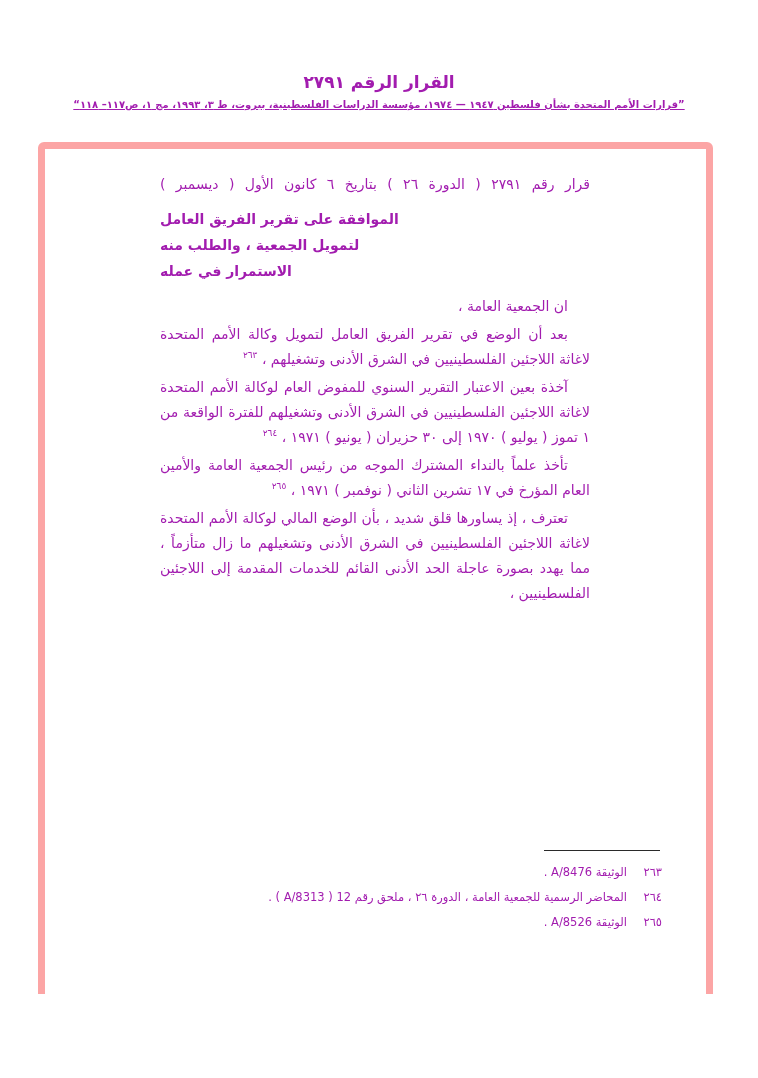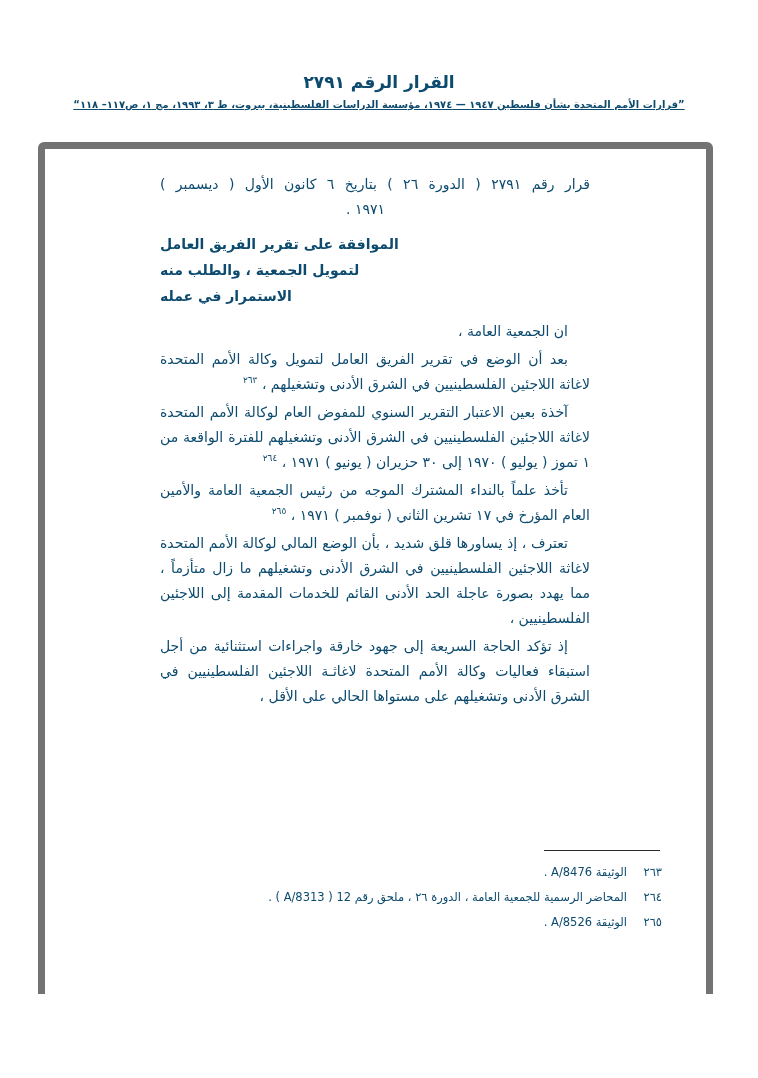--- a/index.html
+++ b/index.html
@@ -1,28 +1,28 @@
 <!DOCTYPE html>
 <html lang="ar"><head>
 <meta charset="utf-8">
 <style>
   html,body { margin:0; padding:0; background:#ffffff; }
   .sheet {
     position:relative; width:758px; height:994px; background:#ffffff;
-    overflow:hidden; font-family:"DejaVu Sans", sans-serif; color:#0c4a6e;
+    overflow:hidden; font-family:"DejaVu Sans", sans-serif; color:#a21caf;
   }
   
   .doc-header { position:absolute; top:72px; left:0; width:758px; text-align:center; direction:rtl; }
   .doc-title  { margin:0; font-size:17px; font-weight:bold; letter-spacing:0.5px; }
   .source-line{ margin-top:7px; font-size:10px; font-weight:bold; white-space:nowrap;text-decoration:underline; }
 
   
   .green-box {
     position:absolute; left:38px; top:142px; width:675px; height:861px;
-    border:7px solid #737373; border-radius:6px; box-sizing:border-box;
+    border:7px solid #fca5a5; border-radius:6px; box-sizing:border-box;
   }
 
   
   .body-col {
     position:absolute; top:23px; right:116px; width:430px;
     direction:rtl; text-align:justify; font-size:14px; line-height:25px;
   }
   .intro { margin:0; }
   .intro-l1 { display:block; text-align:justify; text-align-last:justify; }
   .intro-l2 { display:block; padding-right:205px; }
@@ -50,21 +50,20 @@
   <div class="doc-header">
     <h1 class="doc-title">القرار الرقم ٢٧٩١</h1>
     <div class="source-line">”قرارات الأمم المتحدة بشأن فلسطين ١٩٤٧ — ١٩٧٤، مؤسسة الدراسات الفلسطينية، بيروت، ط ٣، ١٩٩٣، مج ١، ص١١٧– ١١٨“</div>
   </div>
 
   <div class="green-box">
     <div class="body-col">
 
       <p class="intro">
         <span class="intro-l1">قرار رقم ٢٧٩١ ( الدورة ٢٦ ) بتاريخ ٦ كانون الأول ( ديسمبر )</span>
-        <span class="intro-l2">١٩٧١ .</span>
       </p>
 
       <div class="doc-heading" id="headingLines">
   <span class="heading-line">الموافقة على تقرير الفريق العامل</span>
 
   <span class="heading-line">لتمويل الجمعية ، والطلب منه</span>
 
   <span class="heading-line">الاستمرار في عمله</span>
 </div>
 
@@ -73,21 +72,20 @@
 
 
   <p class="para"><span class="lead">بعد أن الوضع</span><span class="ptext"> في تقرير الفريق العامل لتمويل وكالة الأمم المتحدة لاغاثة اللاجئين الفلسطينيين في الشرق الأدنى وتشغيلهم ، </span><sup class="fn-ref">٢٦٣</sup></p>
 
   <p class="para"><span class="lead">آخذة بعين الاعتبار</span><span class="ptext"> التقرير السنوي للمفوض العام لوكالة الأمم المتحدة لاغاثة اللاجئين الفلسطينيين في الشرق الأدنى وتشغيلهم للفترة الواقعة من ١ تموز ( يوليو ) ١٩٧٠ إلى ٣٠ حزيران ( يونيو ) ١٩٧١ ، </span><sup class="fn-ref">٢٦٤</sup></p>
 
   <p class="para"><span class="lead">تأخذ علماً</span><span class="ptext"> بالنداء المشترك الموجه من رئيس الجمعية العامة والأمين العام المؤرخ في ١٧ تشرين الثاني ( نوفمبر ) ١٩٧١ ، </span><sup class="fn-ref">٢٦٥</sup></p>
 
   <p class="para"><span class="lead">تعترف ، إذ يساورها قلق شديد ،</span><span class="ptext"> بأن الوضع المالي لوكالة الأمم المتحدة لاغاثة اللاجئين الفلسطينيين في الشرق الأدنى وتشغيلهم ما زال متأزماً ، مما يهدد بصورة عاجلة الحد الأدنى القائم للخدمات المقدمة إلى اللاجئين الفلسطينيين ،</span></p>
 
-  <p class="para"><span class="lead">إذ تؤكد</span><span class="ptext"> الحاجة السريعة إلى جهود خارقة واجراءات استثنائية من أجل استبقاء فعاليات وكالة الأمم المتحدة لاغاثـة اللاجئين الفلسطينيين في الشرق الأدنى وتشغيلهم على مستواها الحالي على الأقل ،</span></p>
 </div>
     </div>
 
     <div class="footnote-area">
       <div class="foot-sep"></div>
       <div id="footnotes">
   <div class="fn-row">
     <span class="fn-num">٢٦٣</span>
     <span class="fn-text">الوثيقة A/8476 .</span>
   </div>

